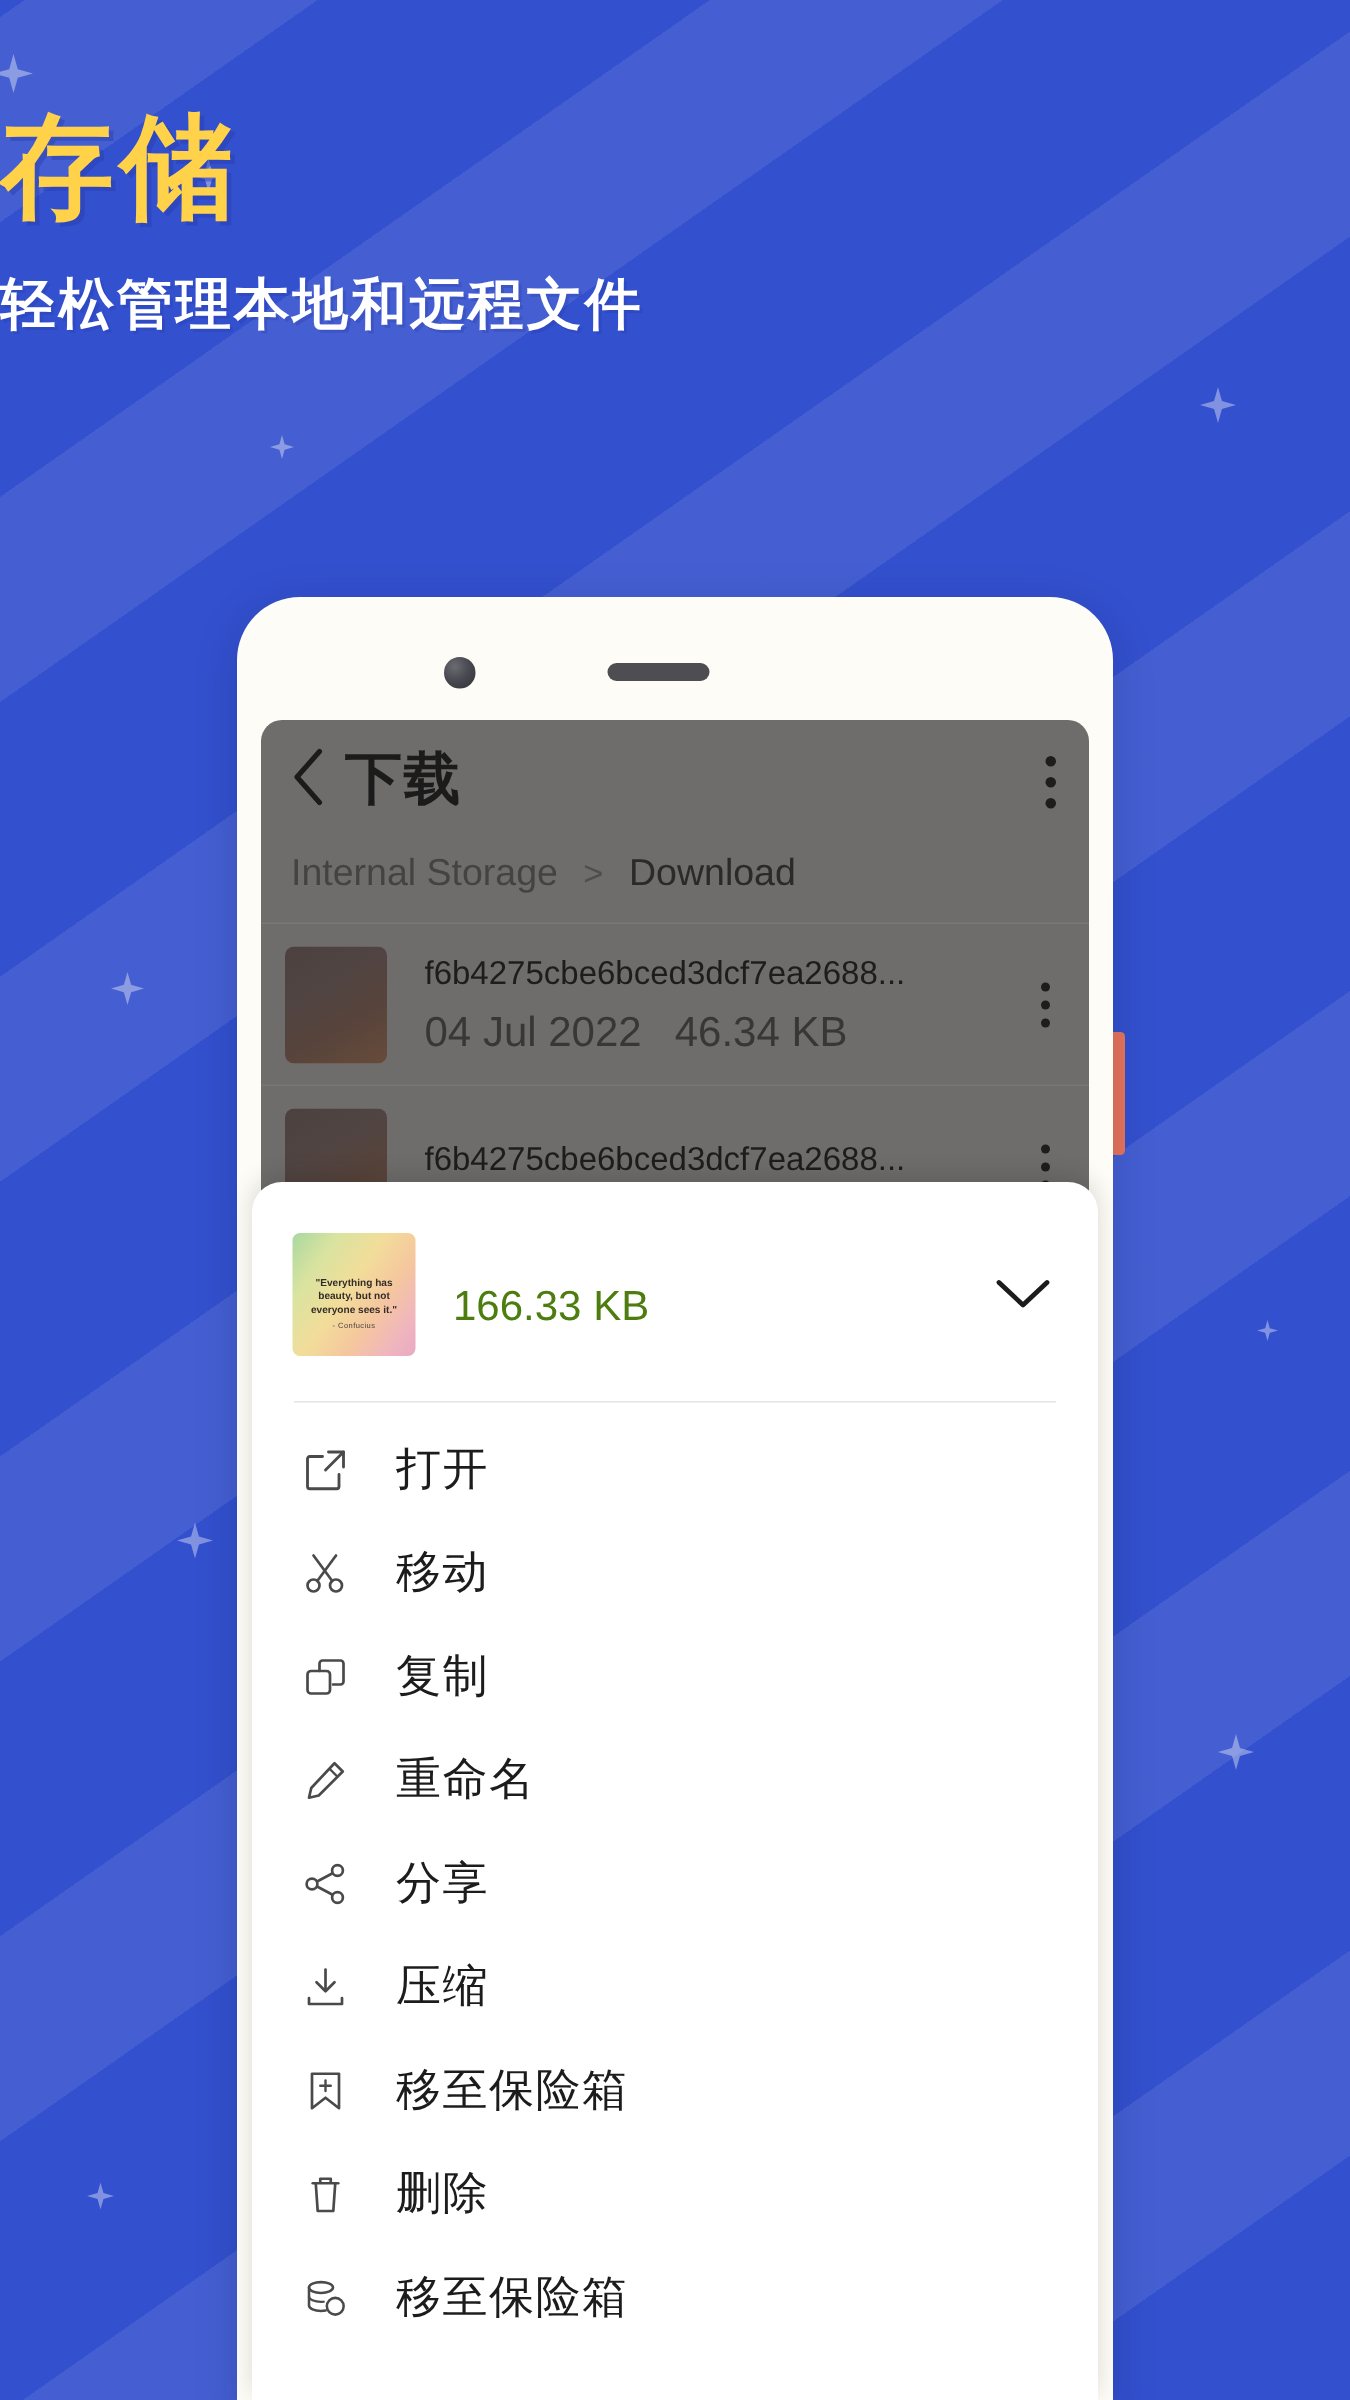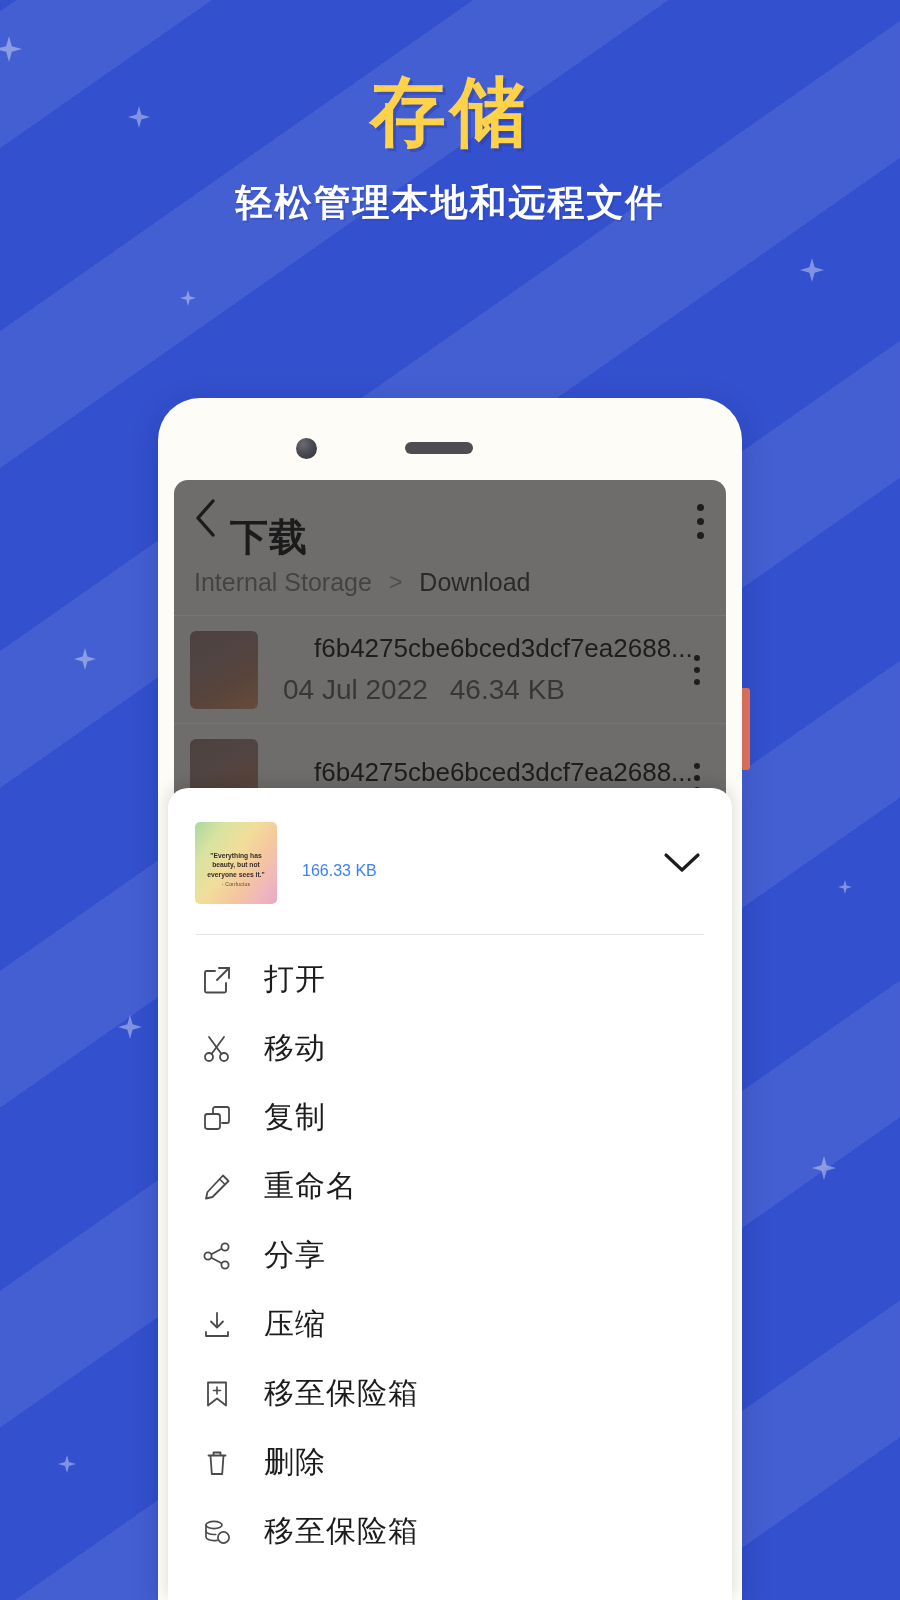--- a/index.html
+++ b/index.html
@@ -33,21 +33,20 @@
     background: rgba(255,255,255,0.38);
     clip-path: polygon(50% 0%, 61% 39%, 100% 50%, 61% 61%, 50% 100%, 39% 61%, 0% 50%, 39% 39%);
     pointer-events: none;
   }
   
   .headline-wrap {
     position: absolute;
     top: 74px;
     left: 0;
     width: 900px;
-    text-align: center;
     z-index: 5;
   }
   .headline-title {
     font-size: 76px;
     font-weight: bold;
     color: #ffd24a;
     letter-spacing: 4px;
     line-height: 1;
     text-shadow: 3px 3px 0 rgba(40,60,170,0.45);
   }
@@ -126,21 +125,20 @@
     height: 42px;
   }
   .appbar-title {
     position: absolute;
     left: 56px;
     top: 14px;
     font-size: 38px;
     font-weight: bold;
     color: #1b1b1b;
     letter-spacing: 1px;
-    margin-top: 18px;
   }
   .appbar-kebab {
     position: absolute;
     right: 22px;
     top: 24px;
     width: 7px;
   }
   .kdot {
     width: 7px;
     height: 7px;
@@ -183,25 +181,24 @@
     width: 68px;
     height: 78px;
     border-radius: 6px;
     flex: 0 0 auto;
     background:
       linear-gradient(rgba(55,50,48,0.62), rgba(55,50,48,0.62)),
       linear-gradient(150deg, #6f5a58 0%, #7a6260 35%, #8a5f4e 62%, #b3744a 100%);
   }
   .file-meta { margin-left: 25px; flex: 1 1 auto; min-width: 0; }
   .file-name {
-    font-size: 26px;
+    font-size: 22px;
     color: #1d1d1d;
     white-space: nowrap;
     overflow: hidden;
-    margin-left: 31px;
   }
   .file-sub {
     margin-top: 10px;
     font-size: 28px;
     color: #303030;
     opacity: .88;
     display: flex;
     gap: 22px;
   }
   .file-kebab { width: 6px; margin-right: 10px; }
@@ -256,22 +253,22 @@
   }
   .sheet-fileinfo { flex: 1 1 auto; margin-left: 25px; min-width: 0; }
   .sheet-filename {
     font-size: 29px;
     color: #1c1c1c;
     white-space: nowrap;
     overflow: hidden;
   }
   .sheet-filesize {
     margin-top: 16px;
-    font-size: 16px;
-    color: #3b82f6;
+    font-size: 28px;
+    color: #4d7c0f;
   }
   .sheet-chevron { flex: 0 0 auto; margin-left: 12px; }
   .sheet-divider {
     margin: 30px 28px 0 28px;
     height: 1px;
     background: #e4e4e4;
   }
   .menu { padding: 10px 0 0 0; }
   .menu-item {
     display: flex;

